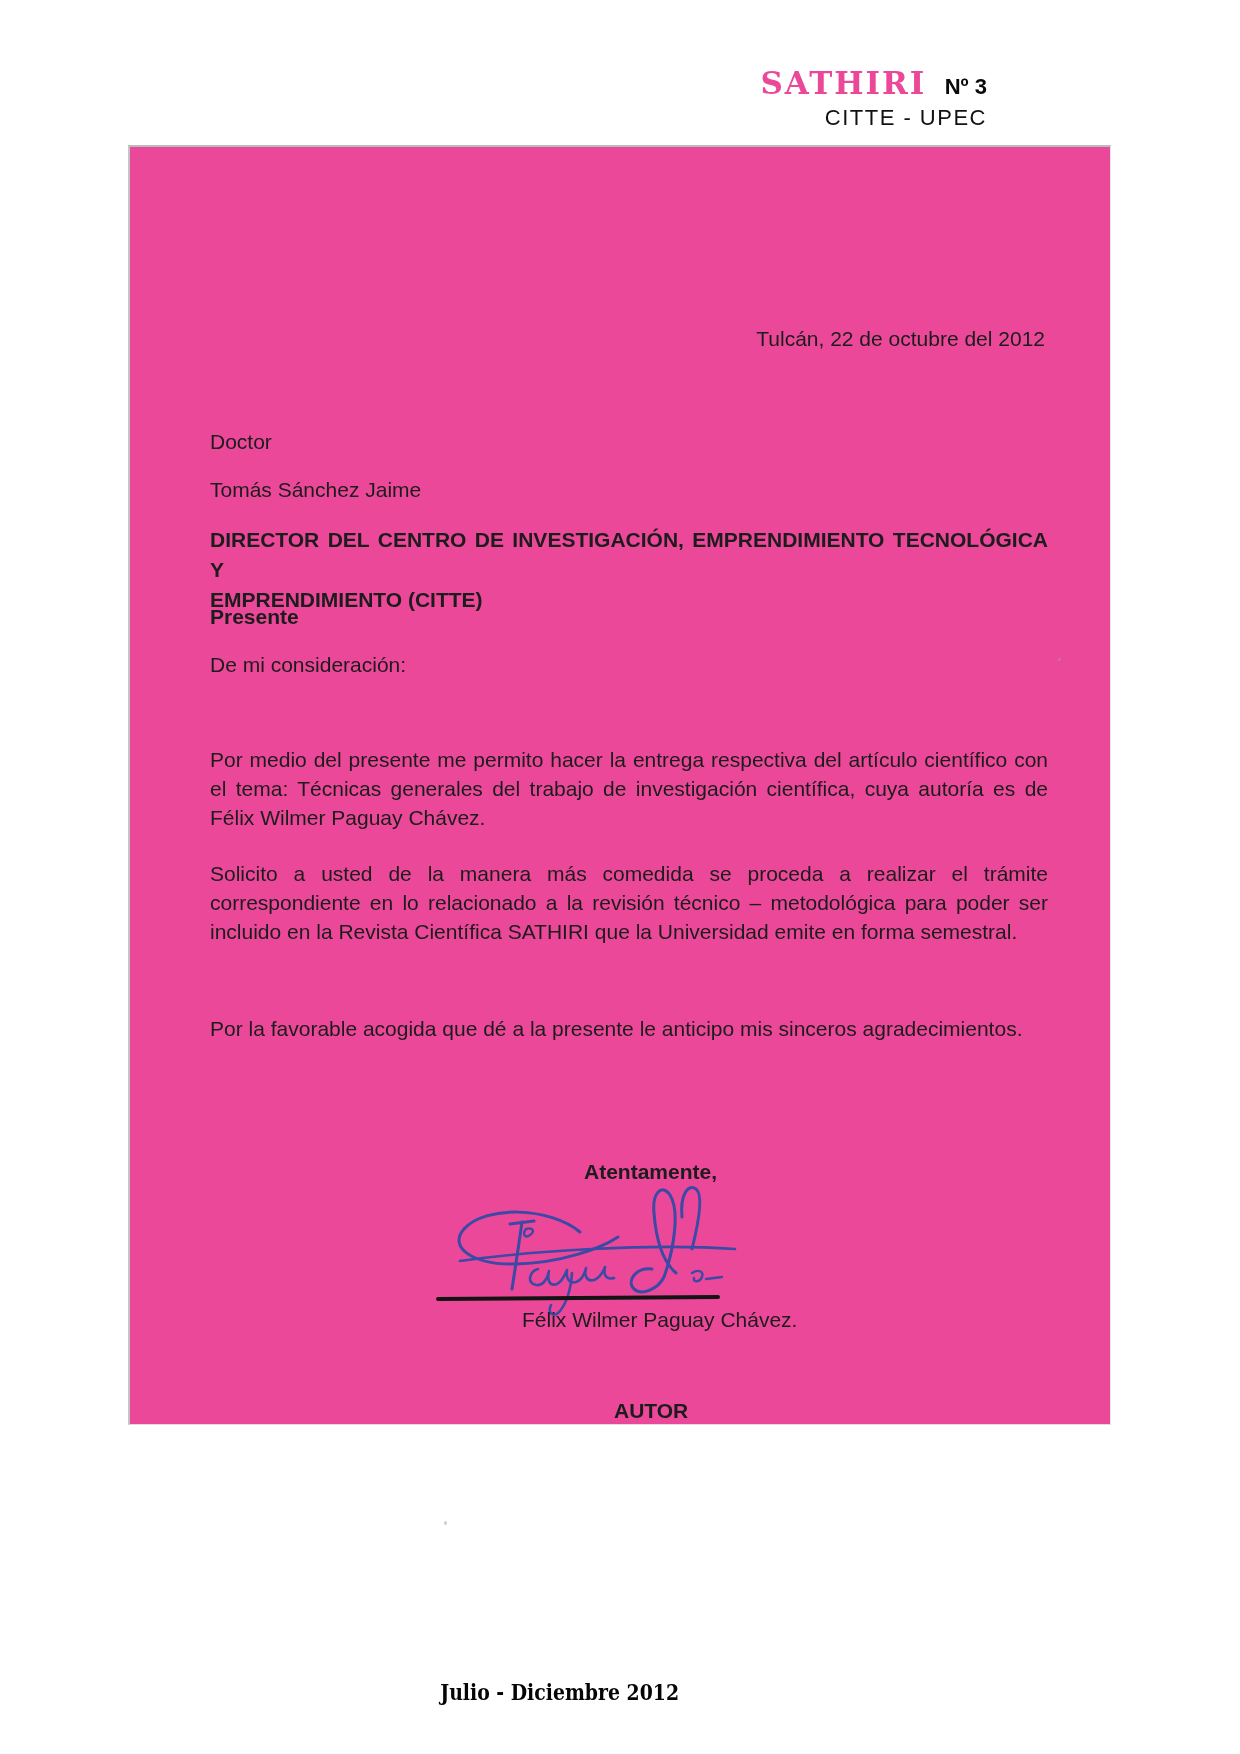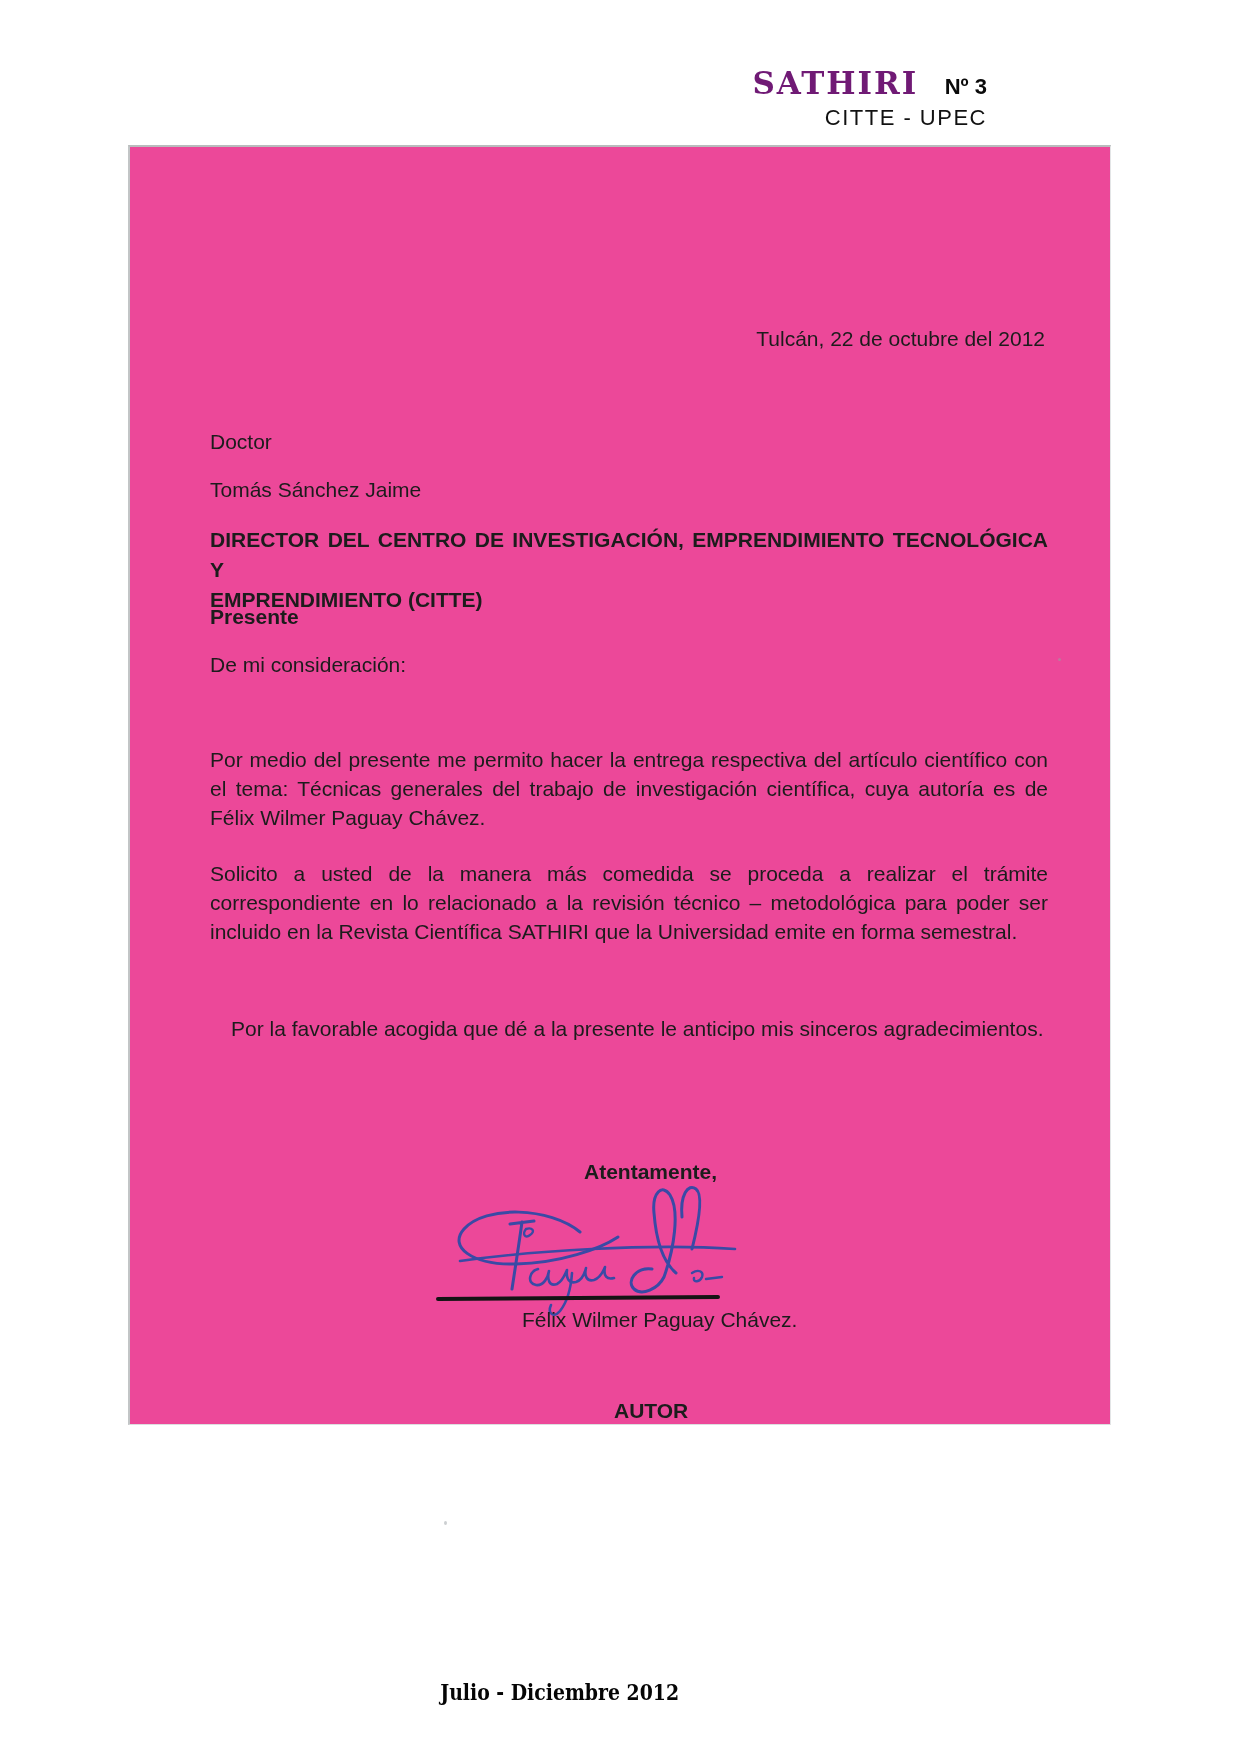--- a/index.html
+++ b/index.html
@@ -18,26 +18,26 @@
     top: 66px; right: 253px;
     text-align: right;
     line-height: 1.1;
   }
   .masthead-line1 { white-space: nowrap; }
   .journal-title {
     font-family: "DejaVu Serif", serif;
     font-weight: 800;
     font-size: 31px;
     letter-spacing: 2px;
-    color: #701a75;
+    color: #ec4899;
   }
   .journal-issue {
     font-size: 22px;
     font-weight: 700;
-    margin-left: 22px;
+    margin-left: 14px;
     color: #0a0a0a;
   }
   .journal-org {
     font-size: 22px;
     letter-spacing: 1.5px;
     margin-top: 6px;
     color: #111;
   }
 
   
@@ -74,21 +74,21 @@
   .addr-presente { top: 458px; left: 80px; font-weight: 700; }     
   .greeting      { top: 506px; left: 80px; }                       
 
   .para {
     left: 80px; width: 838px;
     text-align: justify;
     line-height: 29px;
   }
   .para-1 { top: 598px; }   
   .para-2 { top: 712px; }   
-  .para-3 { top: 867px; width: 860px; text-align: left; margin-left: 21px; }  
+  .para-3 { top: 867px; width: 860px; text-align: left; }  
 
   .closing {
     top: 1013px; left: 454px;   
     font-weight: 700;
   }
 
   .signature-wrap {
     position: absolute;
     top: 1030px; left: 300px;
     width: 310px; height: 150px;

